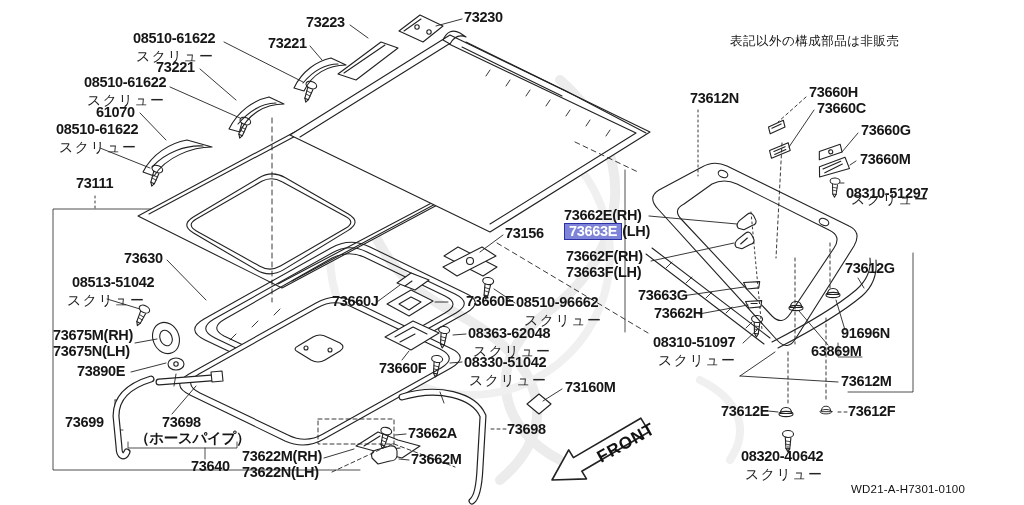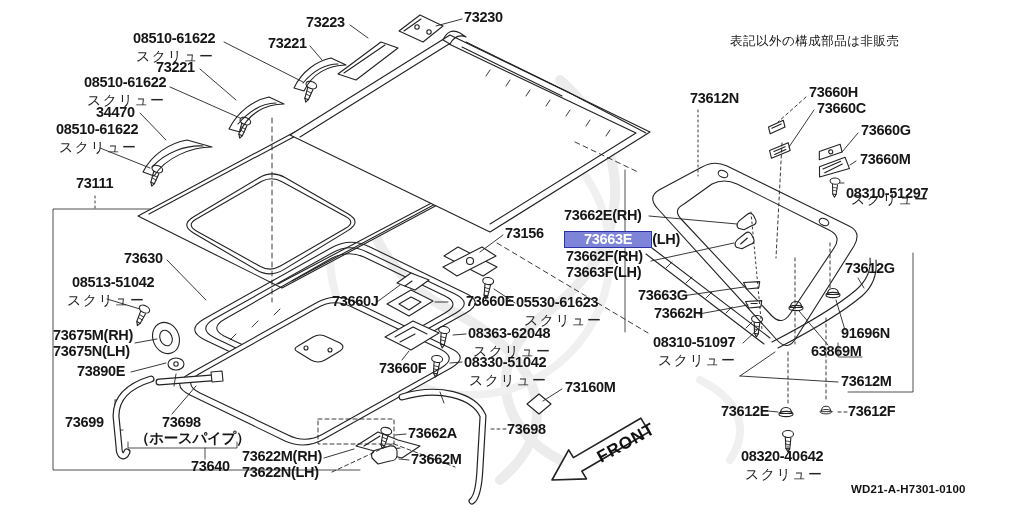--- a/index.html
+++ b/index.html
@@ -3,22 +3,22 @@
 <meta charset="utf-8">
 <style>
   html,body{margin:0;padding:0;background:#fff;}
   #stage{position:relative;width:1024px;height:505px;background:#ffffff;overflow:hidden;
          font-family:"Liberation Sans",sans-serif;}
   #art{position:absolute;left:0;top:0;}
   .lbl{position:absolute;font-size:14.5px;line-height:1.05;color:#161616;white-space:nowrap;
        letter-spacing:-0.3px;font-weight:bold;}
   .cap{position:absolute;font-size:14px;color:#222;letter-spacing:1.4px;white-space:nowrap;text-align:right;}
   .note{position:absolute;font-size:12.5px;color:#111;letter-spacing:0.5px;white-space:nowrap;}
-  .code{position:absolute;font-size:11.5px;font-weight:700;color:#111;letter-spacing:0.2px;white-space:nowrap;}
-  .hl{display:inline-block;padding:0 19px;border:1px solid #2d31a6;background:#7e85d8;color:#fff;margin-top:8px;}
+  .code{position:absolute;font-size:11.5px;font-weight:400;color:#111;letter-spacing:0.2px;white-space:nowrap;}
+  .hl{display:inline-block;padding:0 4px;border:1px solid #2d31a6;background:#7e85d8;color:#fff;}
 </style>
 </head>
 <body>
 
 <div id="stage">
 
 <svg id="art" width="1024" height="505" viewBox="0 0 1024 505" fill="none" stroke="#222" stroke-width="1.1" stroke-linejoin="round" stroke-linecap="round">
 
   <g stroke="#ececec" stroke-width="10">
     <path d="M420,60 C330,140 350,260 450,310 C550,360 560,430 500,480"></path>
@@ -293,21 +293,21 @@
 <div class="note" style="left:730px;top:33px">表記以外の構成部品は非販売</div>
 
 <div class="lbl" style="left:133px;top:31px">08510-61622</div>
 <div class="cap" style="left:136px;top:48px">スクリュー</div>
 <div class="lbl" style="left:268px;top:36px">73221</div>
 <div class="lbl" style="left:306px;top:15px">73223</div>
 <div class="lbl" style="left:464px;top:10px">73230</div>
 <div class="lbl" style="left:156px;top:60px">73221</div>
 <div class="lbl" style="left:84px;top:75px">08510-61622</div>
 <div class="cap" style="left:87px;top:92px">スクリュー</div>
-<div class="lbl" style="left:96px;top:105px">34470</div>
+<div class="lbl" style="left:96px;top:105px">61070</div>
 <div class="lbl" style="left:56px;top:122px">08510-61622</div>
 <div class="cap" style="left:59px;top:139px">スクリュー</div>
 <div class="lbl" style="left:76px;top:176px">73111</div>
 
 <div class="lbl" style="left:124px;top:251px">73630</div>
 <div class="lbl" style="left:72px;top:275px">08513-51042</div>
 <div class="cap" style="left:67px;top:292px">スクリュー</div>
 <div class="lbl" style="left:53px;top:328px">73675M(RH)</div>
 <div class="lbl" style="left:53px;top:344px">73675N(LH)</div>
 <div class="lbl" style="left:77px;top:364px">73890E</div>
@@ -319,21 +319,21 @@
 <div class="lbl" style="left:242px;top:465px">73622N(LH)</div>
 
 <div class="lbl" style="left:408px;top:426px">73662A</div>
 <div class="lbl" style="left:411px;top:452px">73662M</div>
 <div class="lbl" style="left:507px;top:422px">73698</div>
 <div class="lbl" style="left:565px;top:380px">73160M</div>
 
 <div class="lbl" style="left:505px;top:226px">73156</div>
 <div class="lbl" style="left:332px;top:294px">73660J</div>
 <div class="lbl" style="left:466px;top:294px">73660E</div>
-<div class="lbl" style="left:516px;top:295px">05530-61623</div>
+<div class="lbl" style="left:516px;top:295px">08510-96662</div>
 <div class="cap" style="left:524px;top:312px">スクリュー</div>
 <div class="lbl" style="left:468px;top:326px">08363-62048</div>
 <div class="cap" style="left:473px;top:343px">スクリュー</div>
 <div class="lbl" style="left:464px;top:355px">08330-51042</div>
 <div class="cap" style="left:469px;top:372px">スクリュー</div>
 <div class="lbl" style="left:379px;top:361px">73660F</div>
 
 <div class="lbl" style="left:564px;top:208px">73662E(RH)</div>
 <div class="lbl" style="left:564px;top:223px"><span class="hl" style="background: rgb(126, 133, 216); border-color: rgb(45, 49, 166); color: rgb(255, 255, 255);">73663E</span><span>(LH)</span></div>
 <div class="lbl" style="left:566px;top:249px">73662F(RH)</div>

